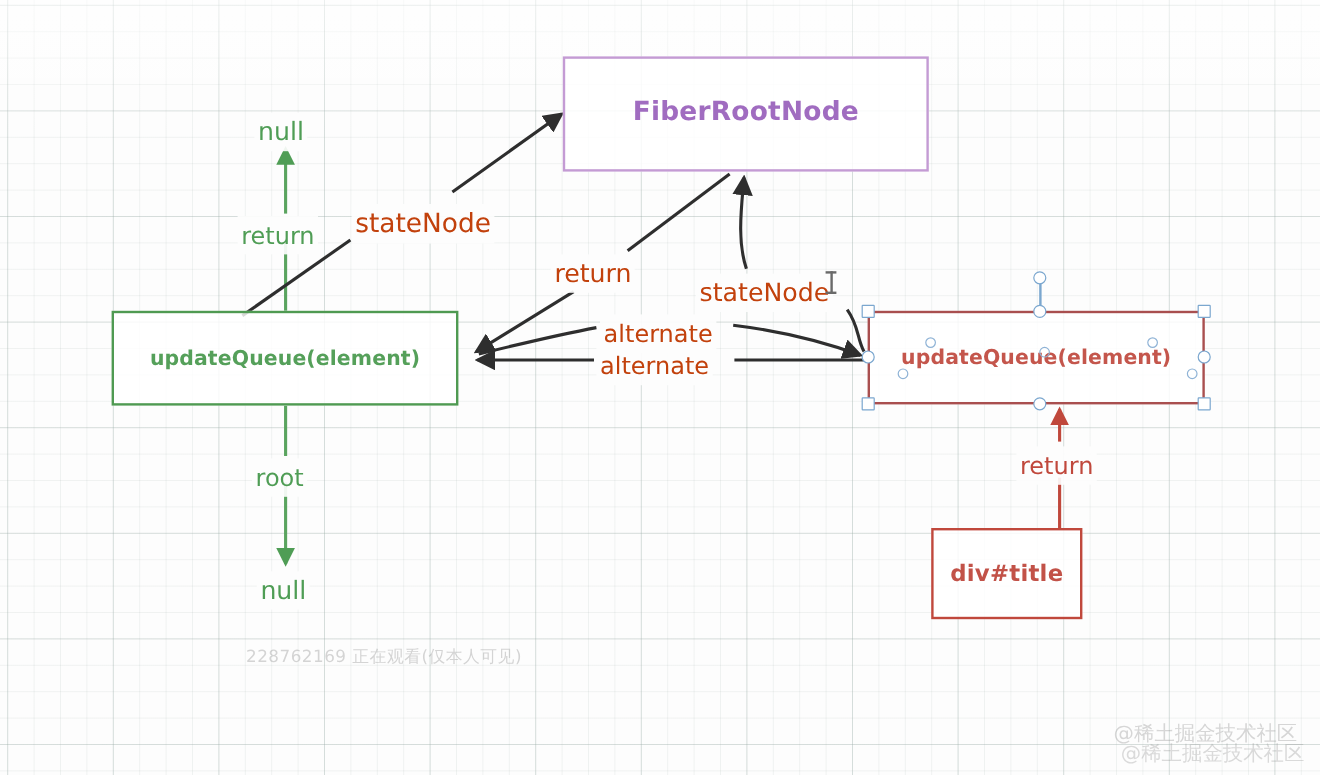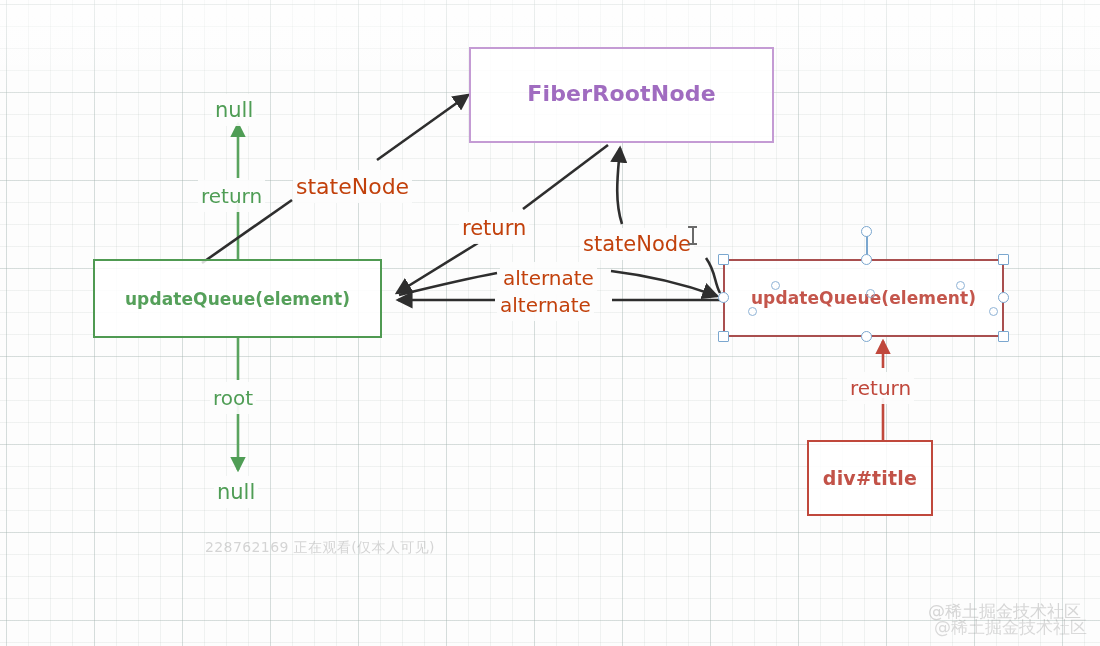--- a/index.html
+++ b/index.html
@@ -108,21 +108,21 @@
     line-height: 26px;
   }
   #node-workinprogress .sub {
     color: #c4564c;
     font-size: 17px;
     line-height: 22px;
   }
 
   
   #node-divtitle {
-    left: 807px; top: 440px;
+    left: 776px; top: 440px;
     width: 126px; height: 76px;
     border: 2px solid #c0483c;
   }
   #node-divtitle .title {
     color: #c25248;
     font-size: 19px;
     line-height: 24px;
   }
 
   

